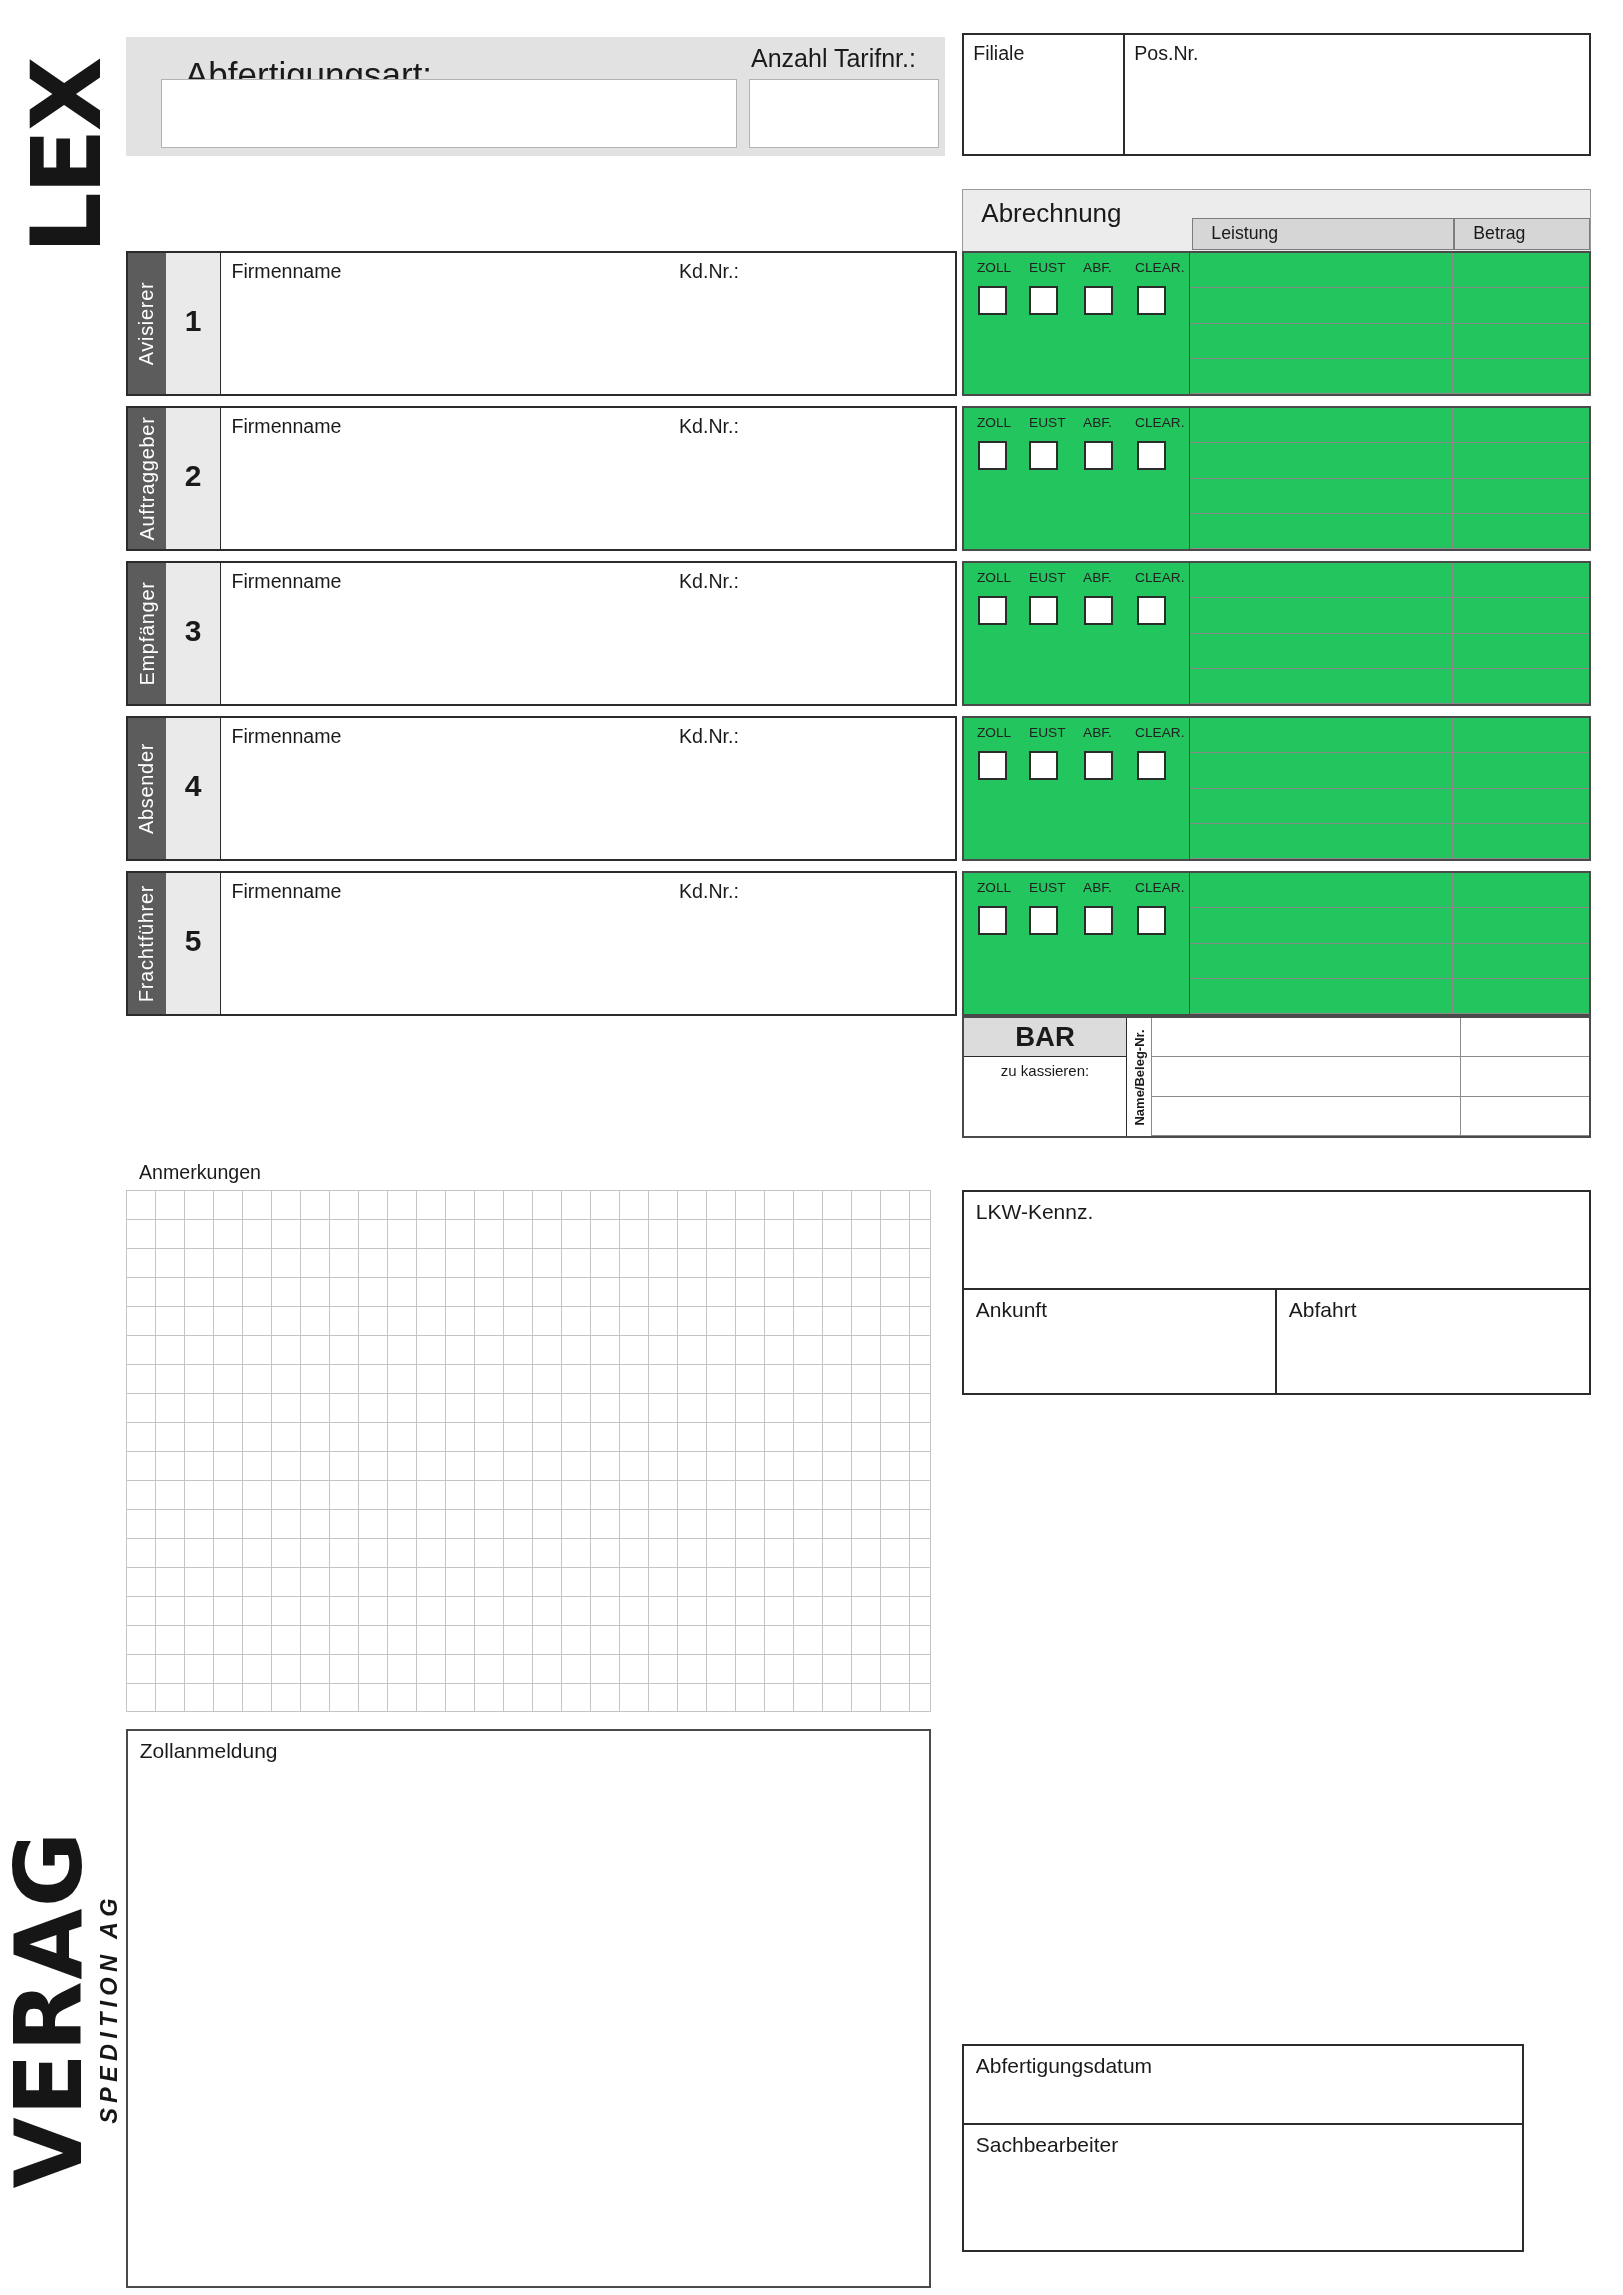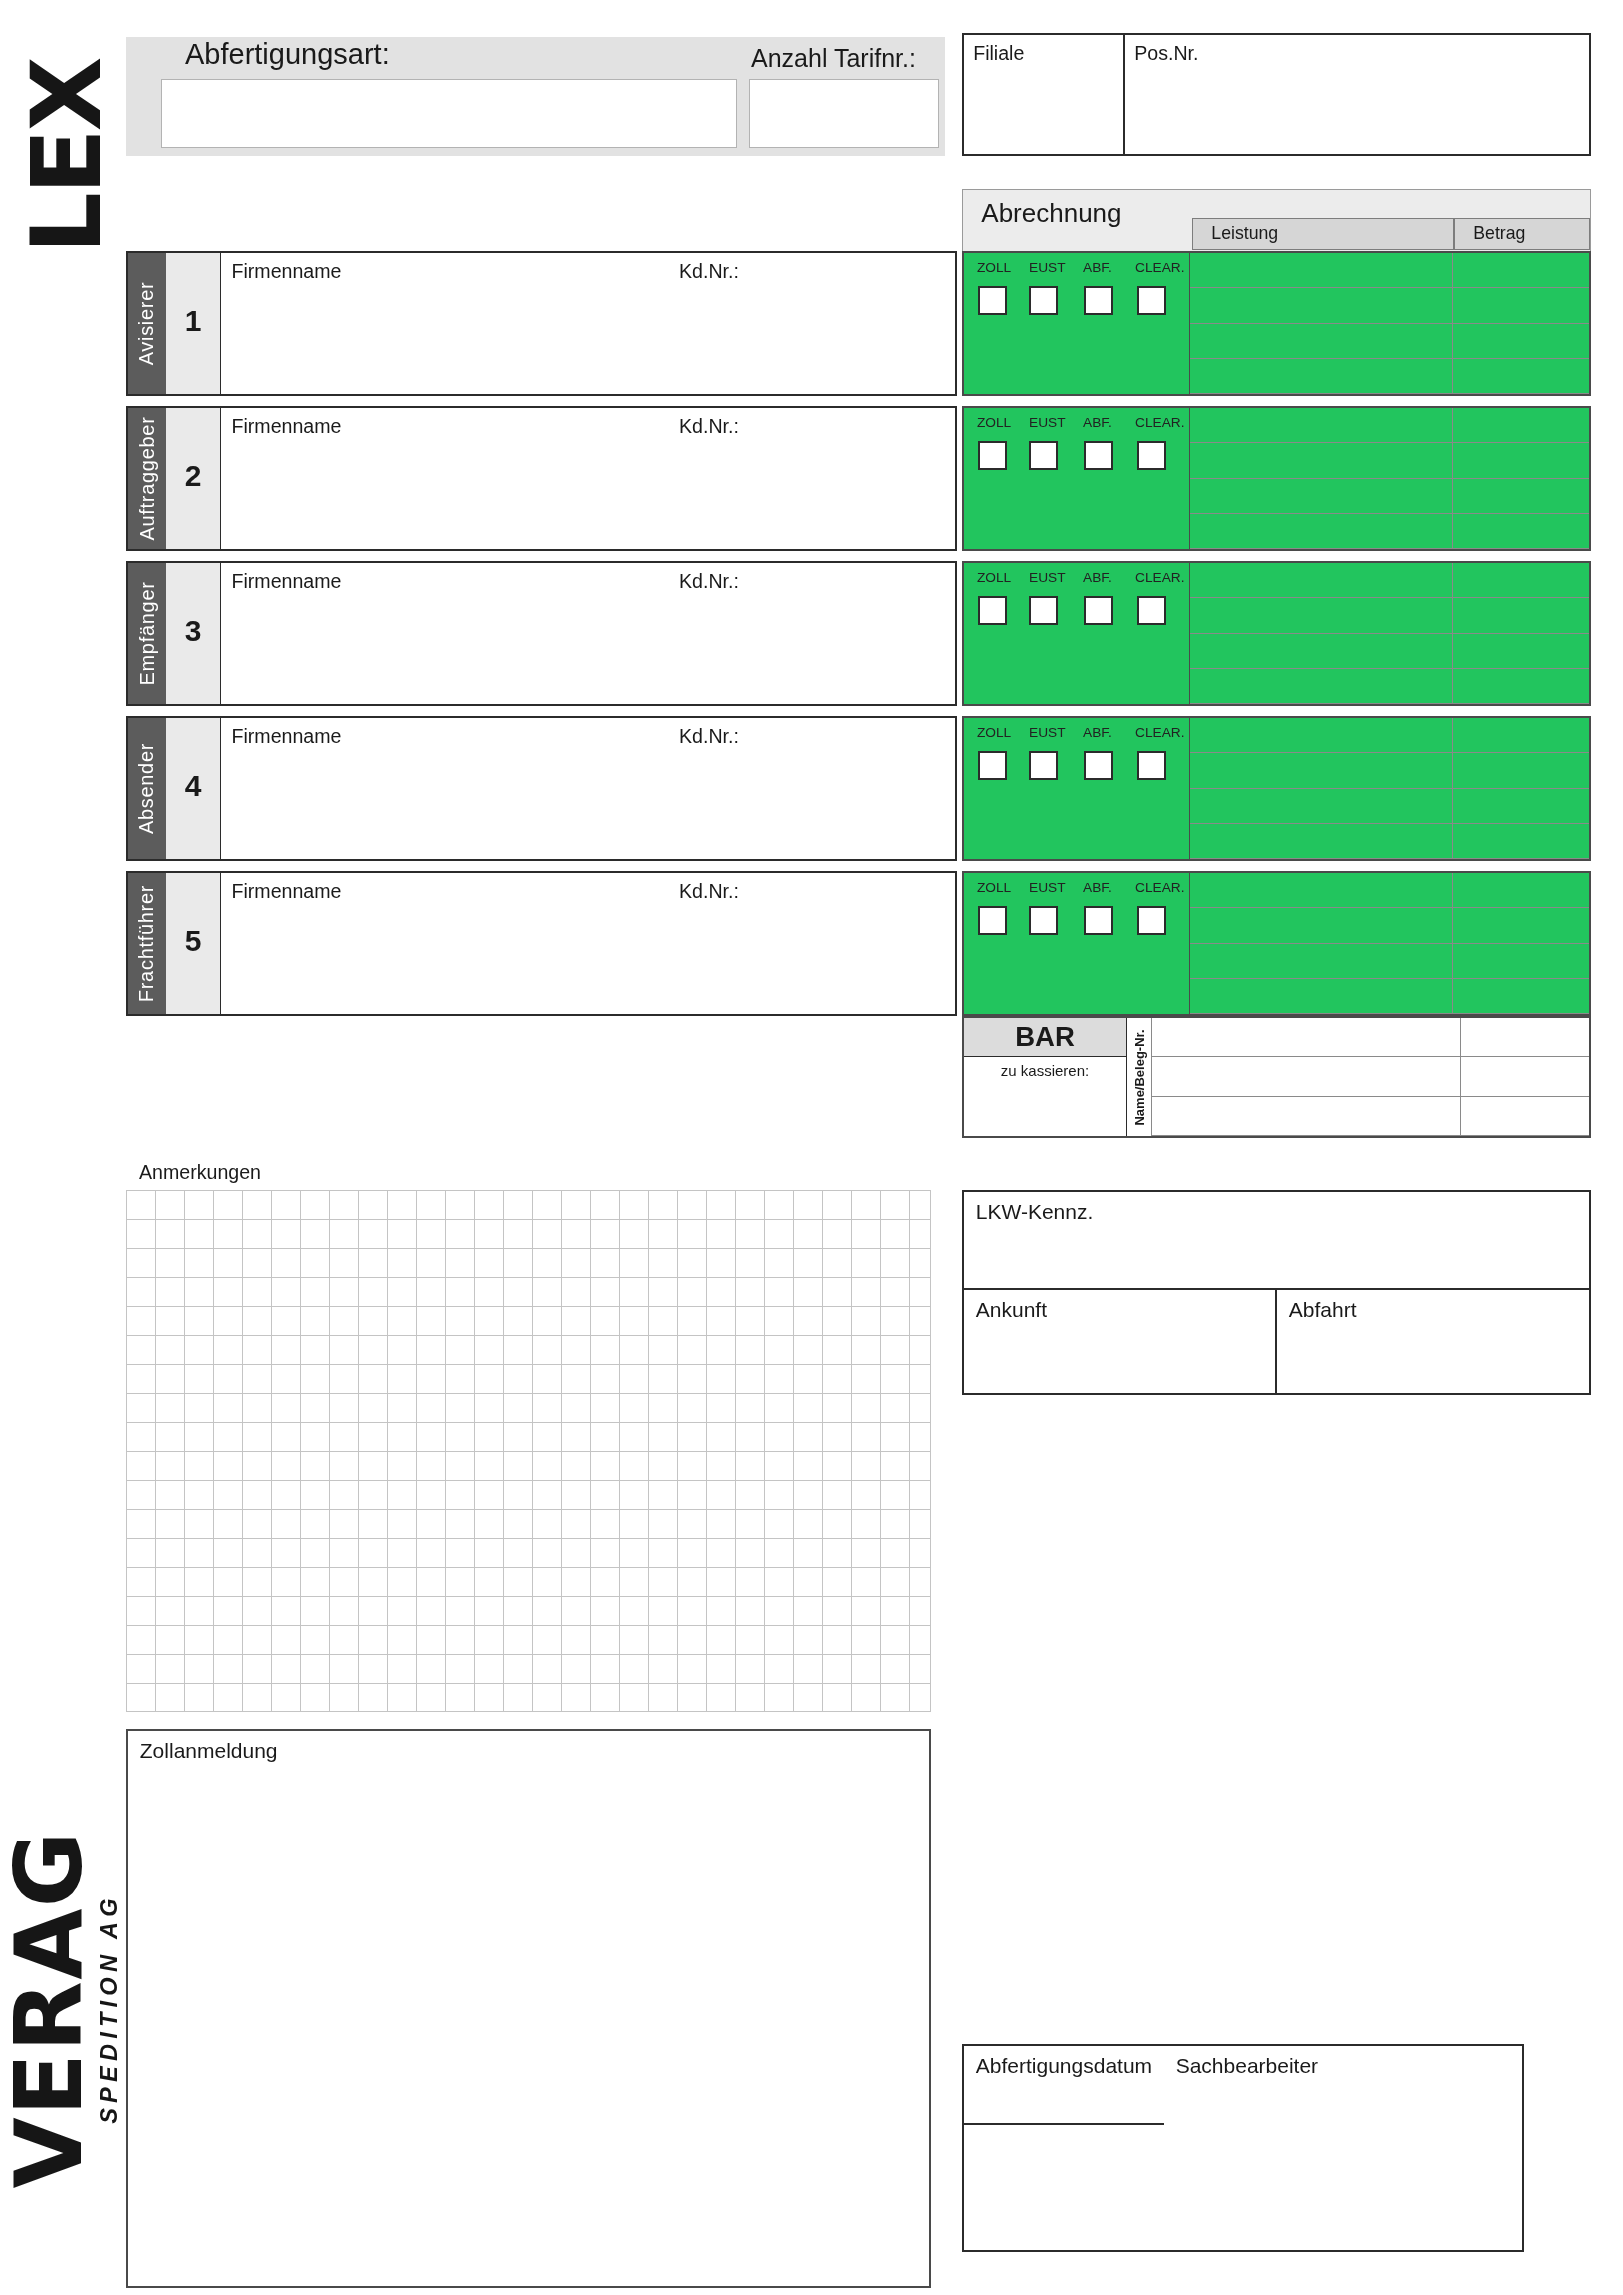--- a/index.html
+++ b/index.html
@@ -22,21 +22,21 @@
   .verag-text { transform: rotate(-90deg); white-space: nowrap;
     font-family: "DejaVu Sans", sans-serif; font-weight: 900; font-size: 92px;
     letter-spacing: 1.3px; color: #161616; }
   .verag-sub-wrap { left: 93px; top: 1835px; width: 33px; height: 347px;
     display: flex; align-items: center; justify-content: center; }
   .verag-sub { transform: rotate(-90deg); white-space: nowrap;
     font-weight: bold; font-style: italic; font-size: 23.6px; letter-spacing: 5.2px; color: #161616; }
 
   
   .header-band { left: 126px; top: 37px; width: 819px; height: 119px; background: #e2e2e2; }
-  .abfart-label { left: 185px; top: 38px; font-size: 29px; }
+  .abfart-label { left: 185px; top: 55px; font-size: 35px; }
   .field-white { background: #ffffff; border: 1.3px solid #b3b3b3; }
   .abfart-input { left: 161px; top: 79px; width: 576px; height: 69px; }
   .anzahl-label { left: 751px; top: 44px; font-size: 25px; }
   .anzahl-input { left: 749px; top: 79px; width: 190px; height: 69px; }
 
   .filiale-box { left: 962px; top: 33px; width: 629px; height: 123px;
     border: 2px solid #2b2b2b; display: flex; background: #fff; }
   .filiale-cell { width: 161px; border-right: 2px solid #2b2b2b; text-decoration: underline; }
   .posnr-cell { flex: 1; }
   .box-label { display: inline-block; padding: 6.5px 9.2px; font-size: 19.6px; }
@@ -110,21 +110,21 @@
   .lkw-top { height: 98px; border-bottom: 2px solid #2b2b2b; }
   .split-row { flex: 1; display: flex; }
   .split-left { width: 313px; border-right: 2px solid #2b2b2b; }
   .split-right { flex: 1; }
 
   .waren-box { left: 962px; top: 1508px; width: 629px; height: 212px;
     border: 2px solid #2b2b2b; display: flex; flex-direction: column; background: #fff; }
   .waren-top { height: 106px; border-bottom: 2px solid #2b2b2b; }
 
   .abf-box { left: 962px; top: 2044px; width: 562px; height: 208px;
-    border: 2px solid #2b2b2b; display: flex; flex-direction: row; background: #fff; }
+    border: 2px solid #2b2b2b; display: flex; flex-direction: column; background: #fff; }
   .abf-top { height: 79px; border-bottom: 2px solid #2b2b2b; }
   .abf-bottom { flex: 1; }
 </style>
 </head>
 <body>
 
 <div class="page">
 
   <div class="abs lex-wrap">
     <span class="lex-text">LEX</span>

